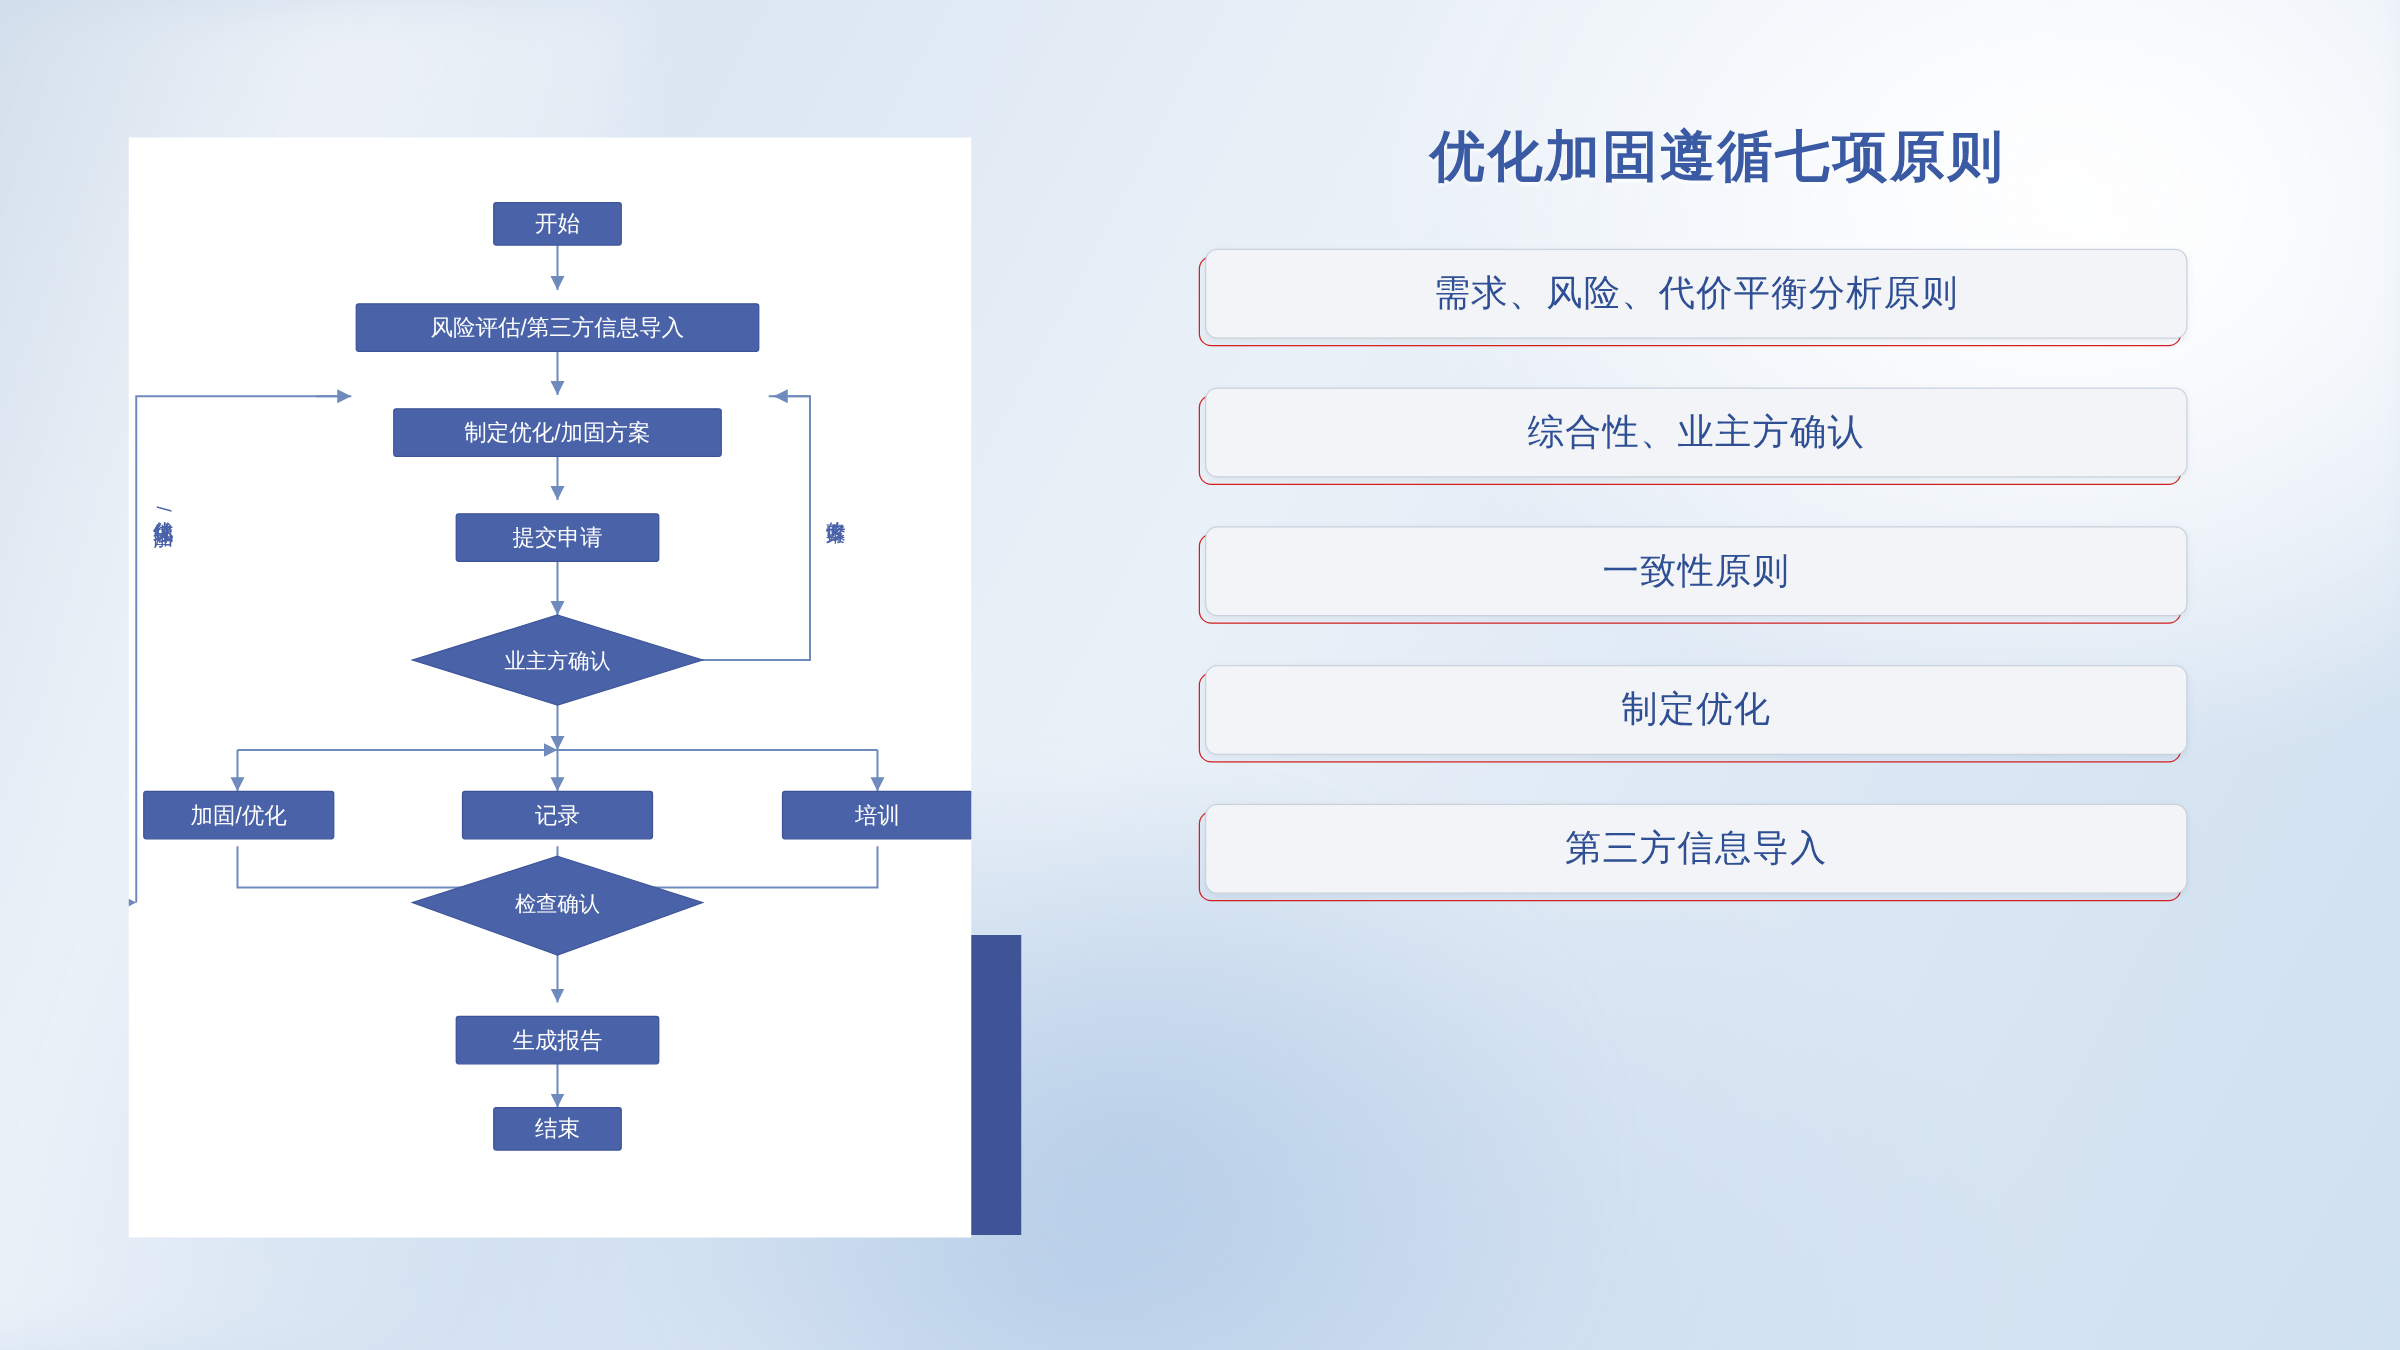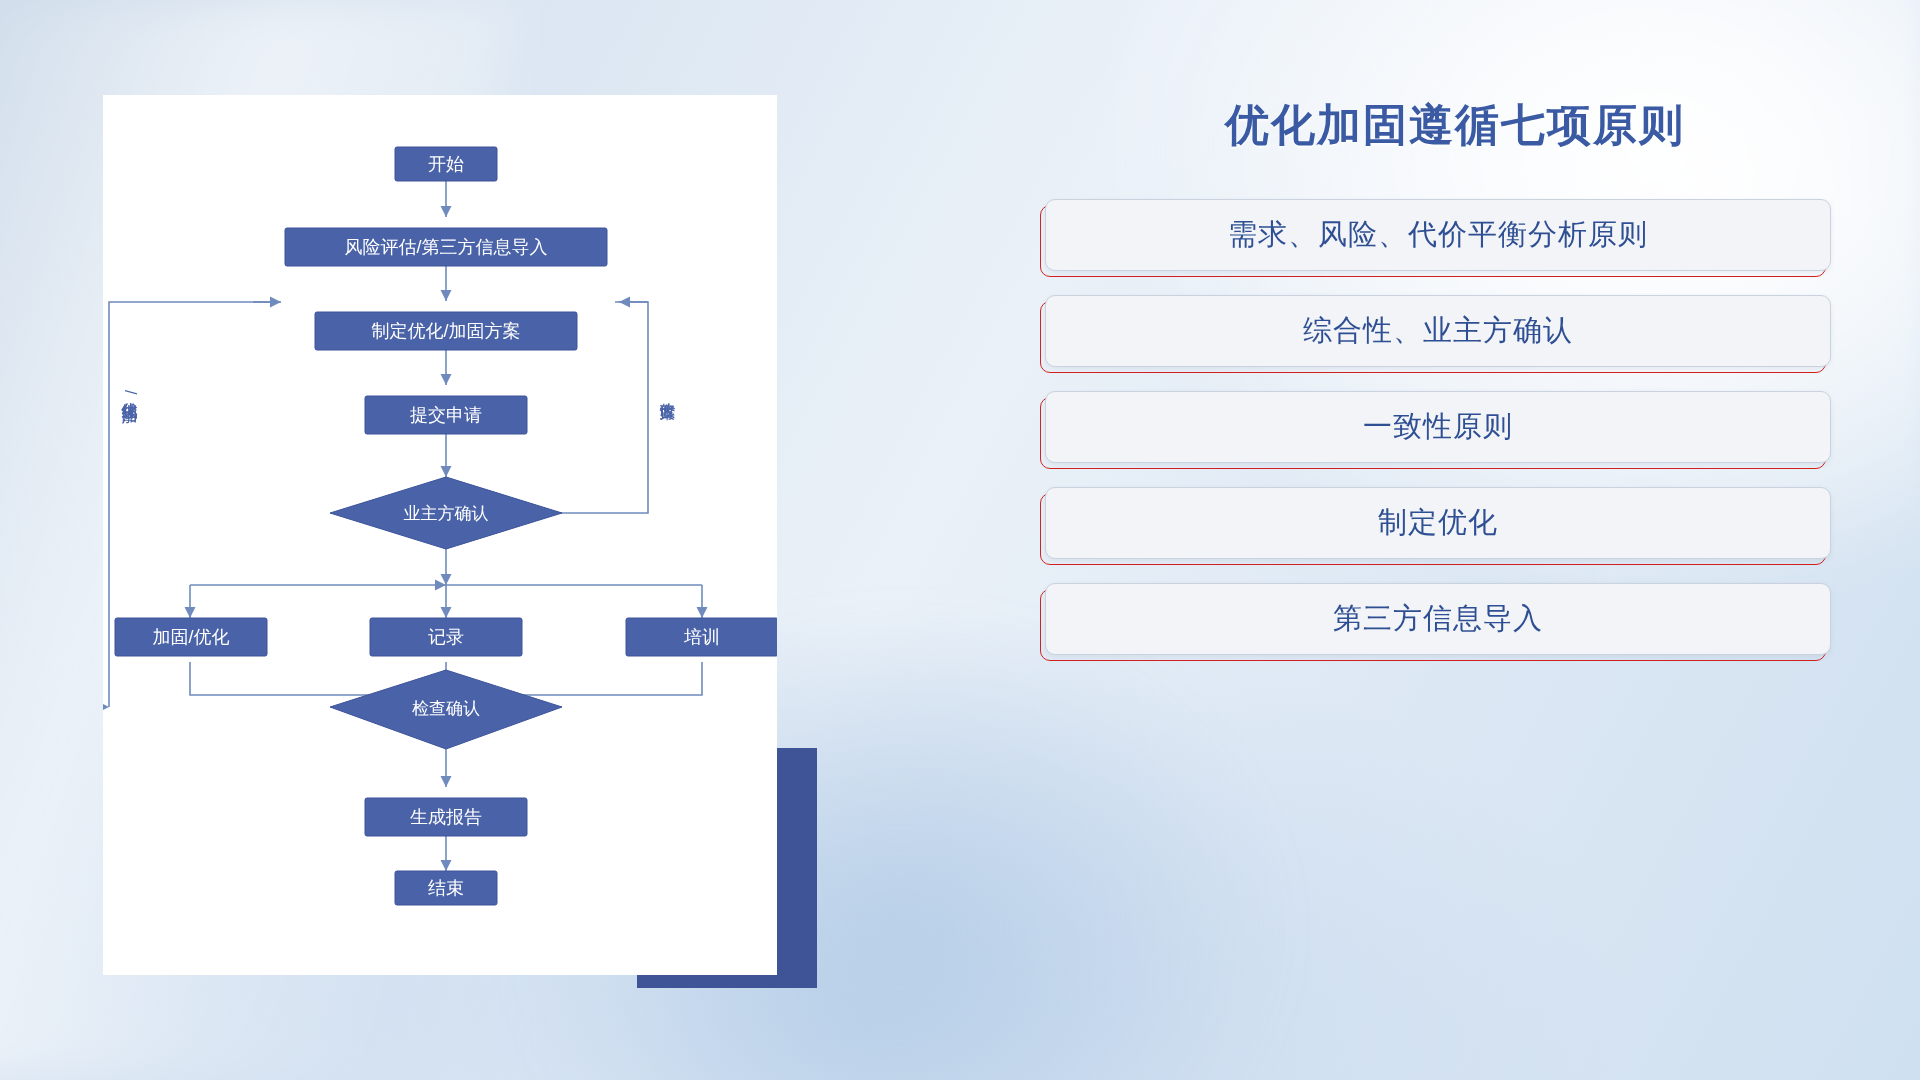--- a/index.html
+++ b/index.html
@@ -40,47 +40,47 @@
   
   #flow-shadow {
     position: absolute;
     left: 637px; top: 748px;
     width: 180px; height: 240px;
     background: #3f5496;
     z-index: 1;
   }
   #flow-card {
     position: absolute;
-    left: 103px; top: 95px;
+    left: 103px; top: 110px;
     width: 674px; height: 880px;
     background: #ffffff;
     z-index: 2;
   }
   #flow-svg { display: block; }
 
   
   #principles-panel {
     position: absolute;
-    left: 1040px; top: 96px;
+    left: 959px; top: 96px;
     width: 830px; height: 890px;
     z-index: 3;
   }
   #principles-title {
     text-align: center;
     font-size: 44px;
     font-weight: bold;
     color: #3a5aa3;
     letter-spacing: 2px;
     margin-bottom: 44px;
     text-shadow: 0 2px 3px rgba(255,255,255,0.8);
   }
   .principle-row {
     position: relative;
     height: 72px;
-    margin-bottom: 24px;
+    margin-bottom: 39px;
   }
   .principle-accent {
     position: absolute;
     left: 0; top: 6px;
     width: 786px; height: 72px;
     border: 1.6px solid #d32020;
     border-radius: 10px;
     background: transparent;
   }
   .principle-card {

